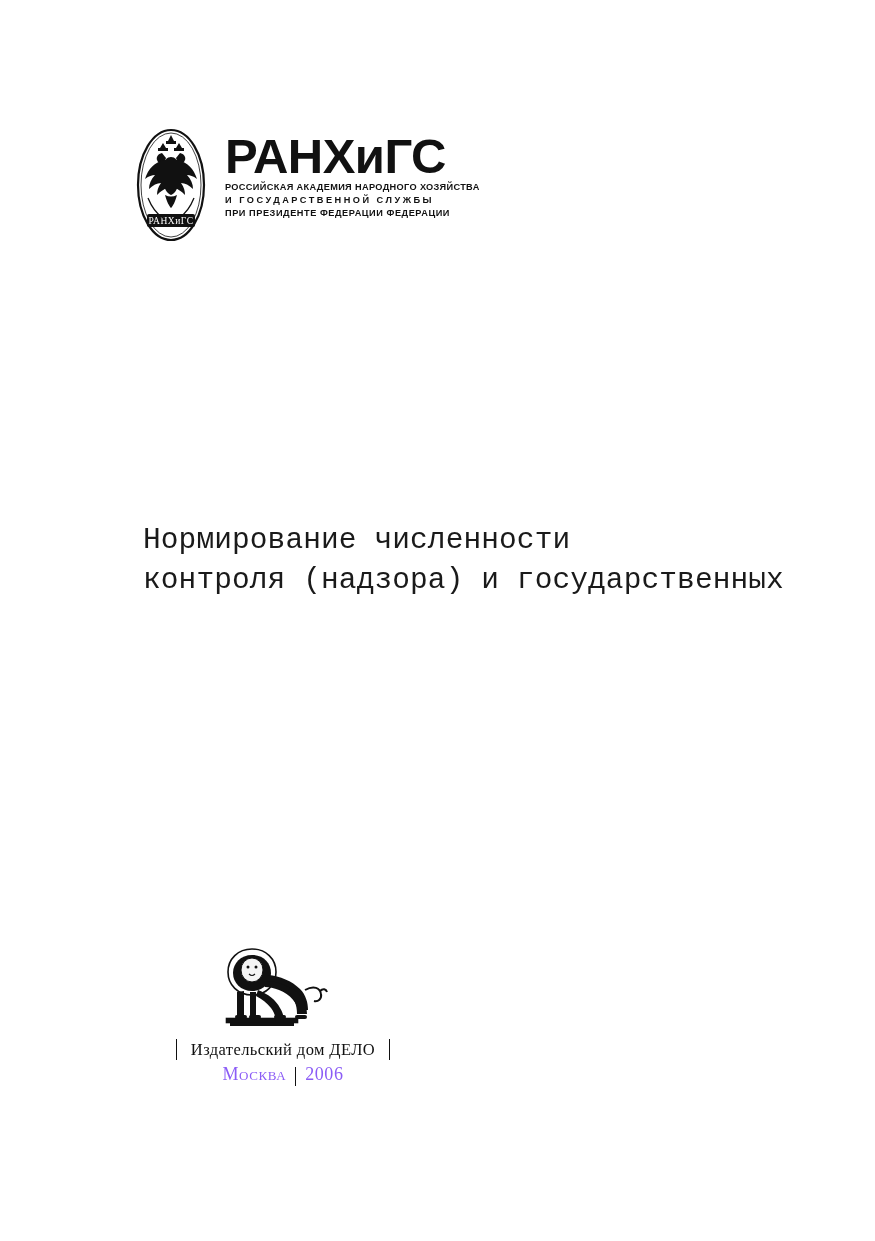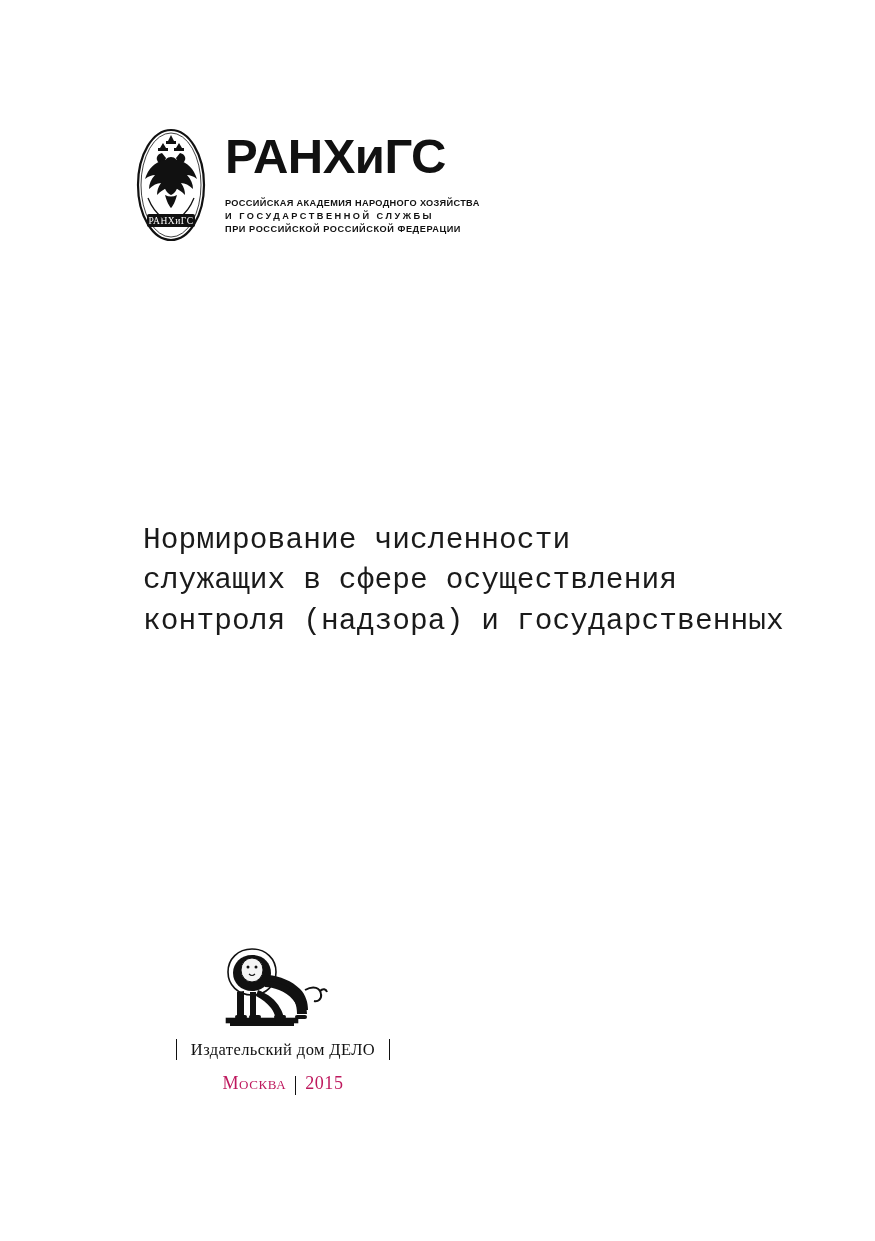--- a/index.html
+++ b/index.html
@@ -55,21 +55,21 @@
     line-height: 1;
     color: #111;
   }
 
   .logo-sub {
     font-family: "Liberation Sans", sans-serif;
     font-weight: bold;
     color: #111;
     font-size: 9.2px;
     line-height: 1.42;
-    margin-top: 16px;
+    margin-top: 0;
   }
   .logo-sub div { white-space: nowrap; }
   .logo-sub .l1 { letter-spacing: 0.35px; }
   .logo-sub .l2 { letter-spacing: 2.5px; }
   .logo-sub .l3 { letter-spacing: 0.55px; }
 
   
   .title {
     position: absolute;
     left: 143px;
@@ -112,25 +112,25 @@
     color: #111;
   }
   .publisher-line .bar {
     display: inline-block;
     width: 1px;
     height: 21px;
     background: #111;
   }
 
   .city-year {
-    margin-top: 13px;
+    margin-top: 4px;
     font-family: "Liberation Serif", serif;
     font-size: 18px;
     letter-spacing: 0.6px;
-    color: #be185d;
+    color: #8b5cf6;
     display: flex;
     align-items: flex-end;
     justify-content: center;
     gap: 9px;
   }
   .city-year .sep {
     display: inline-block;
     width: 1px;
     height: 19px;
     background: #111;
@@ -177,28 +177,27 @@
           <path d="M59 72 c-4 10 -9 16 -15 20" fill="none" stroke="#111" stroke-width="1.3"></path>
         </g>
       </svg>
     </div>
 
     <div class="logo-text">
       <div class="logo-acronym">РАНХиГС</div>
       <div class="logo-sub">
         <div class="l1">РОССИЙСКАЯ АКАДЕМИЯ НАРОДНОГО ХОЗЯЙСТВА</div>
         <div class="l2">И ГОСУДАРСТВЕННОЙ СЛУЖБЫ</div>
-        <div class="l3">ПРИ РОССИЙСКОЙ РОССИЙСКОЙ ФЕДЕРАЦИИ</div>
+        <div class="l3">ПРИ ПРЕЗИДЕНТЕ ФЕДЕРАЦИИ ФЕДЕРАЦИИ</div>
       </div>
     </div>
   </div>
 
   <h1 class="title">
     <span class="ln">Нормирование численности</span>
-    <span class="ln">служащих в сфере осуществления</span>
     <span class="ln">контроля (надзора) и государственных</span>
   </h1>
 
   <div class="imprint">
 
     <div class="lion">
       <svg viewBox="0 0 150 96" width="150" height="96" xmlns="http://www.w3.org/2000/svg">
         <g fill="#111" stroke="#111">
 
           <rect x="18" y="83" width="72" height="5" stroke-width="0.6"></rect>
@@ -233,17 +232,17 @@
 
     <div class="publisher-line">
       <span class="bar"></span>
       <span class="publisher-name small-caps">Издательский дом ДЕЛО</span>
       <span class="bar"></span>
     </div>
 
     <div class="city-year">
       <span class="city">Москва</span>
       <span class="sep"></span>
-      <span>2015</span>
+      <span>2006</span>
     </div>
   </div>
 
 </div>
 
 </body></html>

